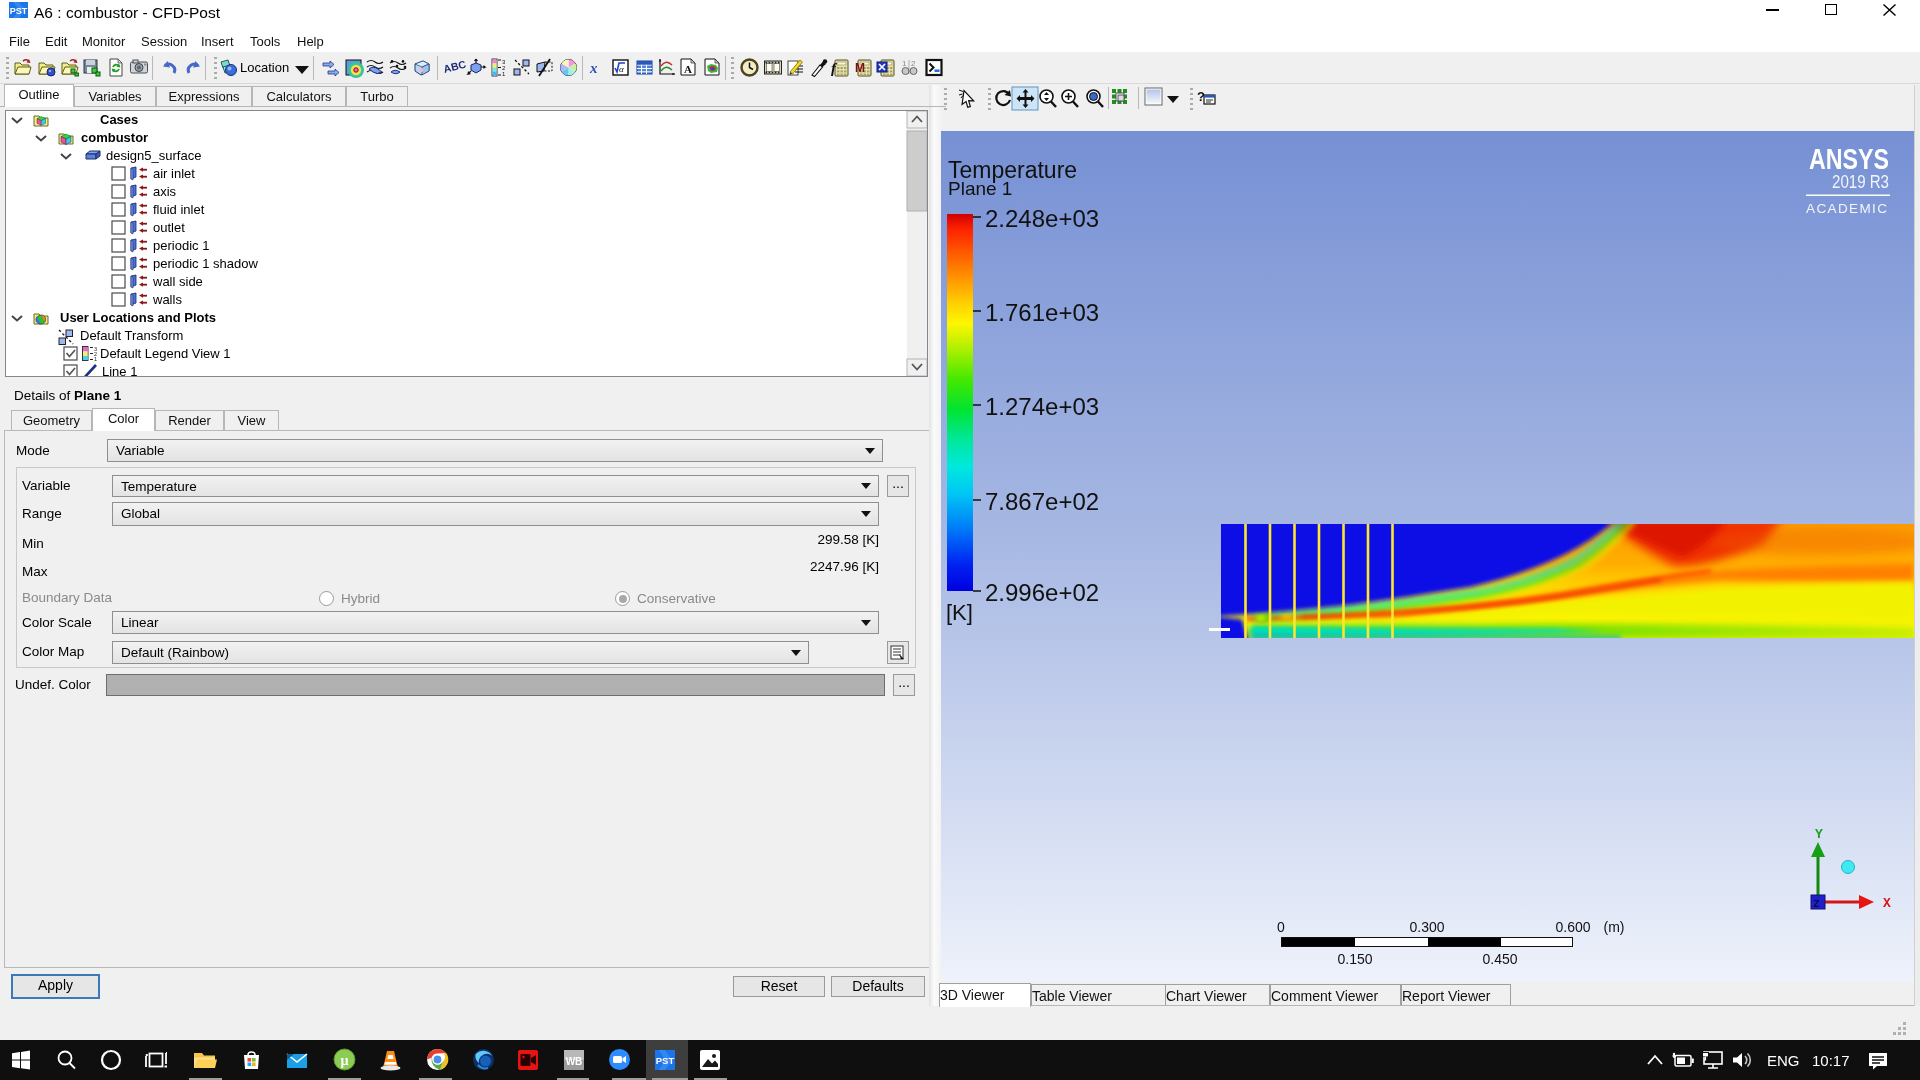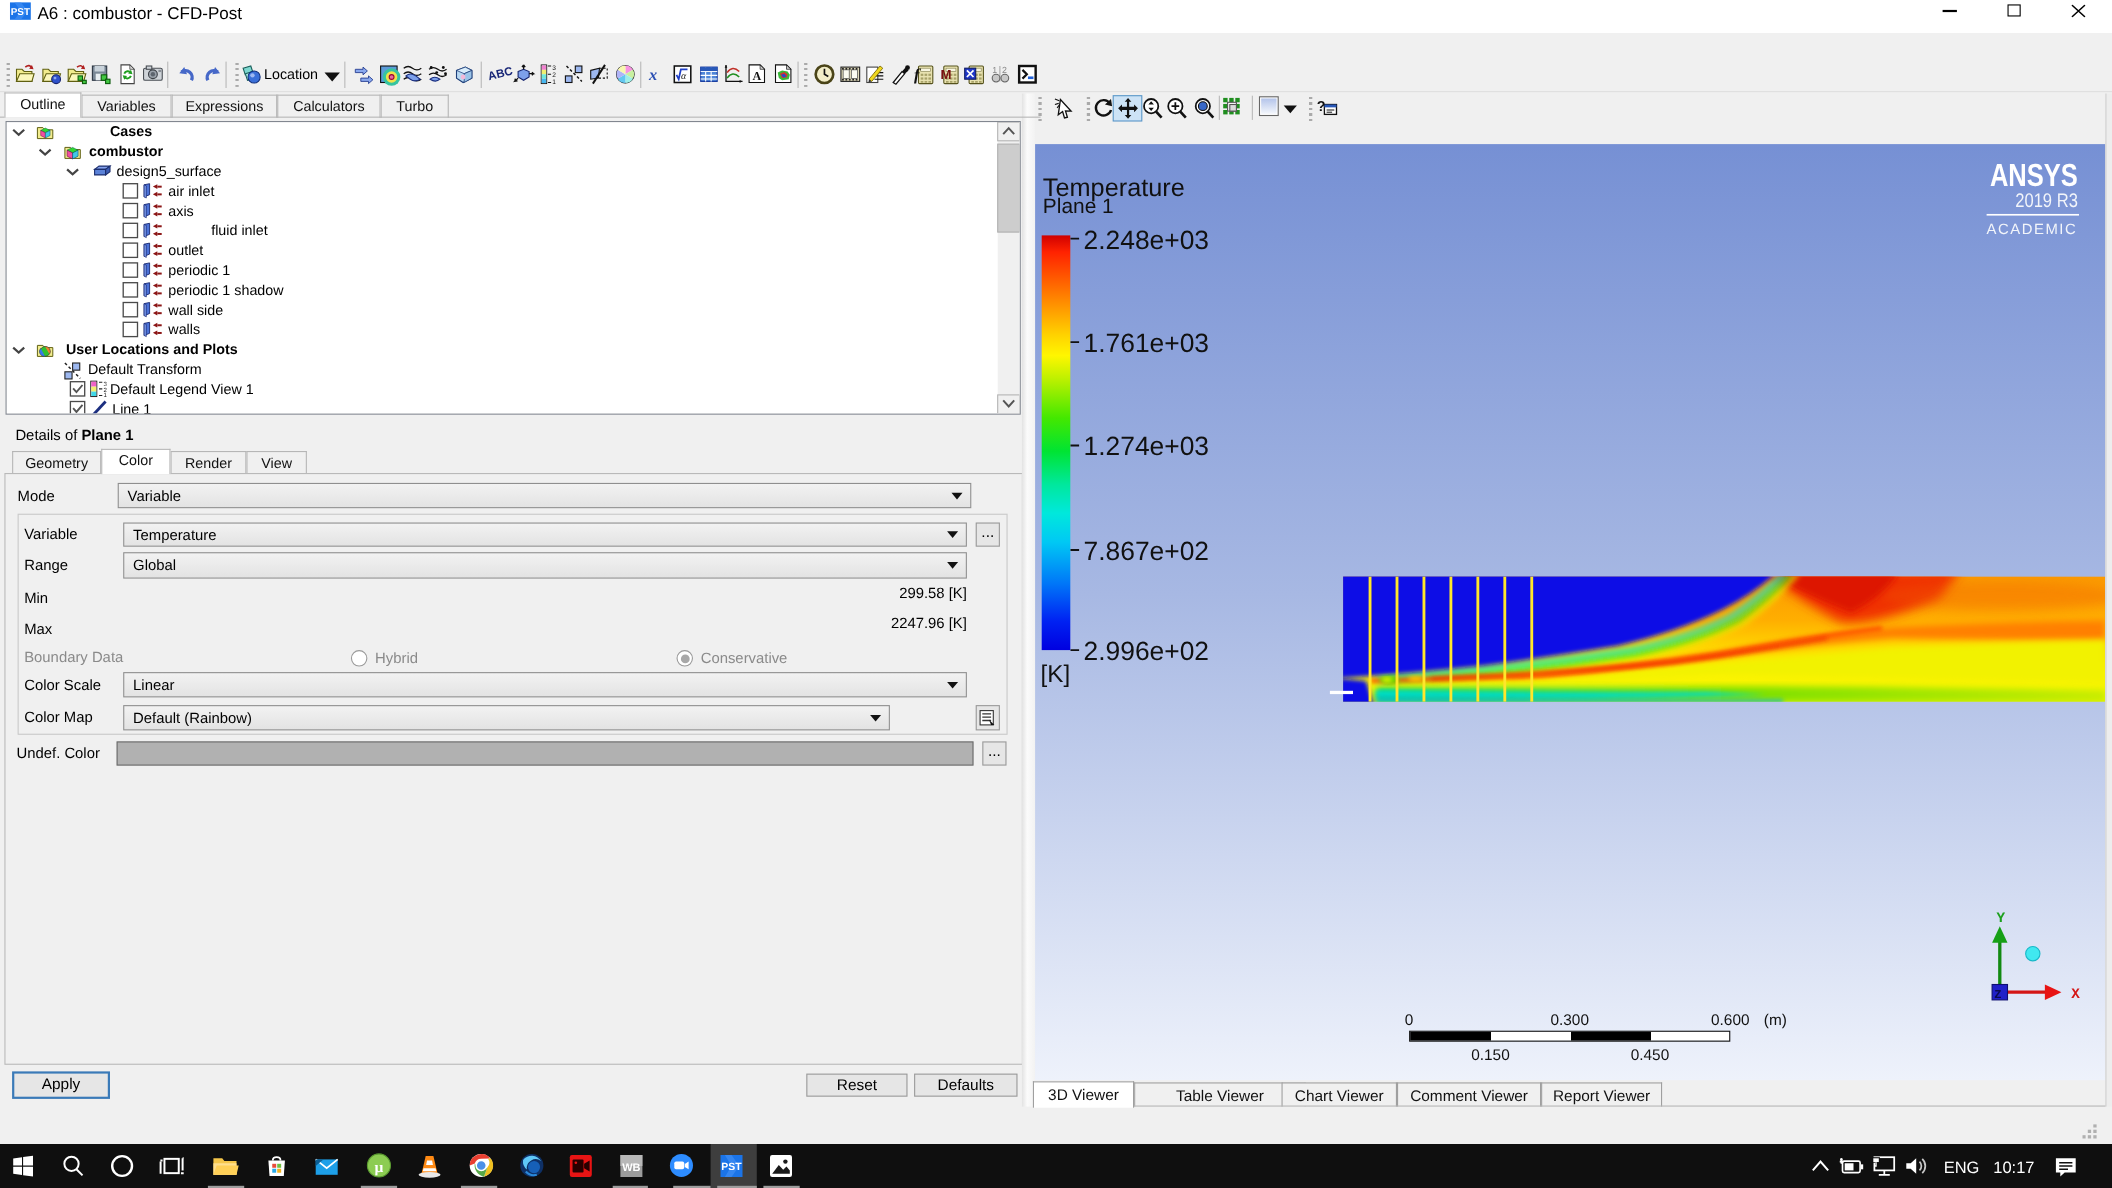--- a/index.html
+++ b/index.html
@@ -26,40 +26,49 @@
 
 .dd { position:absolute; background:linear-gradient(#f2f2f2,#e3e3e3); border:1px solid #8f8f8f; font-size:13.5px; color:#000; padding:3px 0 0 8px; }
 .dd .ar { position:absolute; right:7px; top:8px; width:0; height:0; border:5px solid transparent; border-top:6px solid #111; }
 .flabel { position:absolute; font-size:13.5px; color:#000; white-space:nowrap; }
 .btn { position:absolute; background:#e6e6e6; border:1px solid #9a9a9a; font-size:14px; text-align:center; color:#000; }
 
 #vtoolbar { left:941px; top:85px; width:973px; height:27px; background:#f0f0f0; }
 #viewbar { left:941px; top:112px; width:973px; height:19px; background:#b3b3b3; }
 #viewport { left:941px; top:131px; width:973px; height:851px; background:linear-gradient(#7690d4, #a7b8e3 48%, #eef2fb 100%); overflow:hidden; }
 #vtabs { left:941px; top:983px; width:979px; height:23px; background:#f0f0f0; }
-.vtab { position:absolute; top:1px; height:22px; border:1px solid #9f9f9f; border-bottom:none; background:#f0f0f0; font-size:14px; text-align:center; padding-top:3px; color:#111; }
+.vtab { position:absolute; top:1px; height:22px; border:1px solid #9f9f9f; border-bottom:none; background:#f0f0f0; font-size:14px; padding-top:3px; color:#111; }
 .vtab.active { top:0; height:24px; background:#fff; z-index:3; }
 
 #taskbar { left:0; top:1040px; width:1920px; height:40px; background:#0f0f0f; }
 </style>
 </head>
 <body>
 <div id="stage">
   <div class="abs" id="titlebar">
     <svg class="abs" style="left:9px;top:2px;" width="20" height="17">
       <rect x="0" y="0" width="19" height="16" fill="#1b74e8"></rect>
       <path d="M4,0 L10,0 L16,8 L10,16 L4,16 L10,8 Z" fill="#3f8ef5" opacity="0.7"></path>
       <text x="9.5" y="12" font-size="9" font-weight="bold" fill="#fff" text-anchor="middle" font-family="Liberation Sans">PST</text>
     </svg>
     <span class="abs" style="left:34px;top:4px;font-size:15.5px;color:#000;">A6 : combustor - CFD-Post</span>
     <div class="abs" style="left:1766px;top:9px;width:13px;height:1.5px;background:#000;"></div>
     <div class="abs" style="left:1825px;top:4px;width:12px;height:11px;border:1.5px solid #000;"></div>
     <svg class="abs" style="left:1883px;top:4px;" width="13" height="12">
       <path d="M0.5,0.5 L12.5,11.5 M12.5,0.5 L0.5,11.5" stroke="#000" stroke-width="1.4"></path>
     </svg>
+  </div>
+  <div class="abs" id="menubar">
+    <span class="menu" style="left:9px">File</span>
+    <span class="menu" style="left:45px">Edit</span>
+    <span class="menu" style="left:82px">Monitor</span>
+    <span class="menu" style="left:141px">Session</span>
+    <span class="menu" style="left:201px">Insert</span>
+    <span class="menu" style="left:250px">Tools</span>
+    <span class="menu" style="left:297px">Help</span>
   </div>
   <div class="abs" id="toolbar">
     <div class="thandle" style="left:6px"></div>
     <div class="thandle" style="left:214px"></div>
     <div class="thandle" style="left:731px"></div>
     <div class="tsep" style="left:152px"></div>
     <div class="tsep" style="left:205px"></div>
     <div class="tsep" style="left:313px"></div>
     <div class="tsep" style="left:437px"></div>
     <div class="tsep" style="left:582px"></div>
@@ -454,21 +463,21 @@
         <rect x="901" y="20" width="20" height="80" fill="#cdcdcd" stroke="#b0b0b0"></rect>
         <rect x="901" y="248" width="20" height="17" fill="#f0f0f0" stroke="#b4b4b4" stroke-width="1"></rect>
         <path d="M906,253 L911,258.5 L916,253" fill="none" stroke="#555" stroke-width="1.8"></path>
       </g>
     </svg>
     <span class="trow" style="left:50px;top:1px;margin-left:44px;"><b>Cases</b></span>
     <span class="trow" style="left:75px;top:19px;"><b>combustor</b></span>
     <span class="trow" style="left:100px;top:37px;">design5_surface</span>
     <span class="trow" style="left:147px;top:55px;">air inlet</span>
     <span class="trow" style="left:147px;top:73px;">axis</span>
-    <span class="trow" style="left:147px;top:91px;margin-left:39px;">fluid inlet</span>
+    <span class="trow" style="left:147px;top:91px;">fluid inlet</span>
     <span class="trow" style="left:147px;top:109px;">outlet</span>
     <span class="trow" style="left:147px;top:127px;">periodic 1</span>
     <span class="trow" style="left:147px;top:145px;">periodic 1 shadow</span>
     <span class="trow" style="left:147px;top:163px;">wall side</span>
     <span class="trow" style="left:147px;top:181px;">walls</span>
     <span class="trow" style="left:54px;top:199px;"><b>User Locations and Plots</b></span>
     <span class="trow" style="left:74px;top:217px;">Default Transform</span>
     <span class="trow" style="left:94px;top:235px;">Default Legend View 1</span>
     <span class="trow" style="left:96px;top:253px;">Line 1</span>
   </div>

